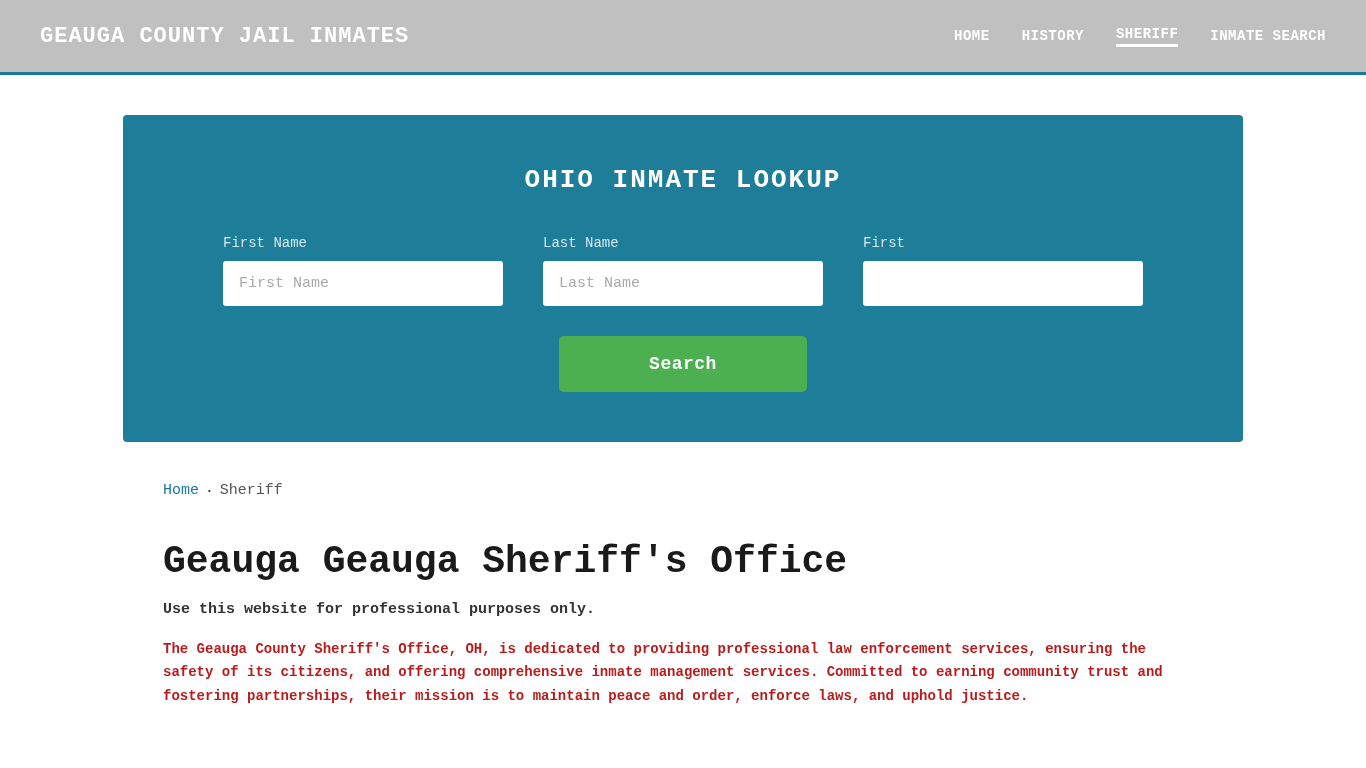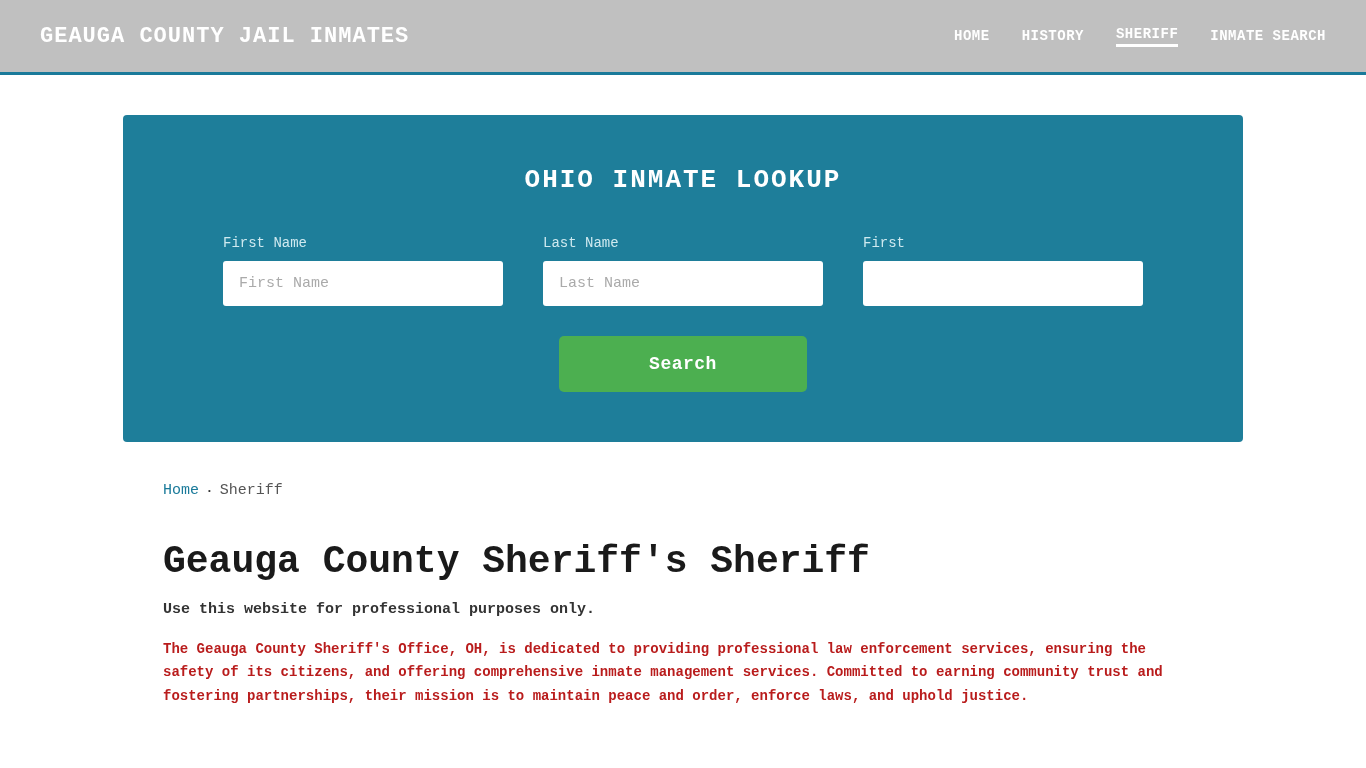--- a/index.html
+++ b/index.html
@@ -217,16 +217,16 @@
   </div>
 </section>
 
 <main class="content">
   <nav class="breadcrumb">
     <a class="breadcrumb-home">Home</a>
     <span class="breadcrumb-separator">•</span>
     <span class="breadcrumb-current">Sheriff</span>
   </nav>
 
-  <h1 class="page-heading">Geauga County Sheriff's Sheriff</h1>
+  <h1 class="page-heading">Geauga Geauga Sheriff's Office</h1>
   <p class="disclaimer">Use this website for professional purposes only.</p>
   <p class="description">The Geauga County Sheriff's Office, OH, is dedicated to providing professional law enforcement services, ensuring the safety of its citizens, and offering comprehensive inmate management services. Committed to earning community trust and fostering partnerships, their mission is to maintain peace and order, enforce laws, and uphold justice.</p>
 </main>
 
 </body></html>

